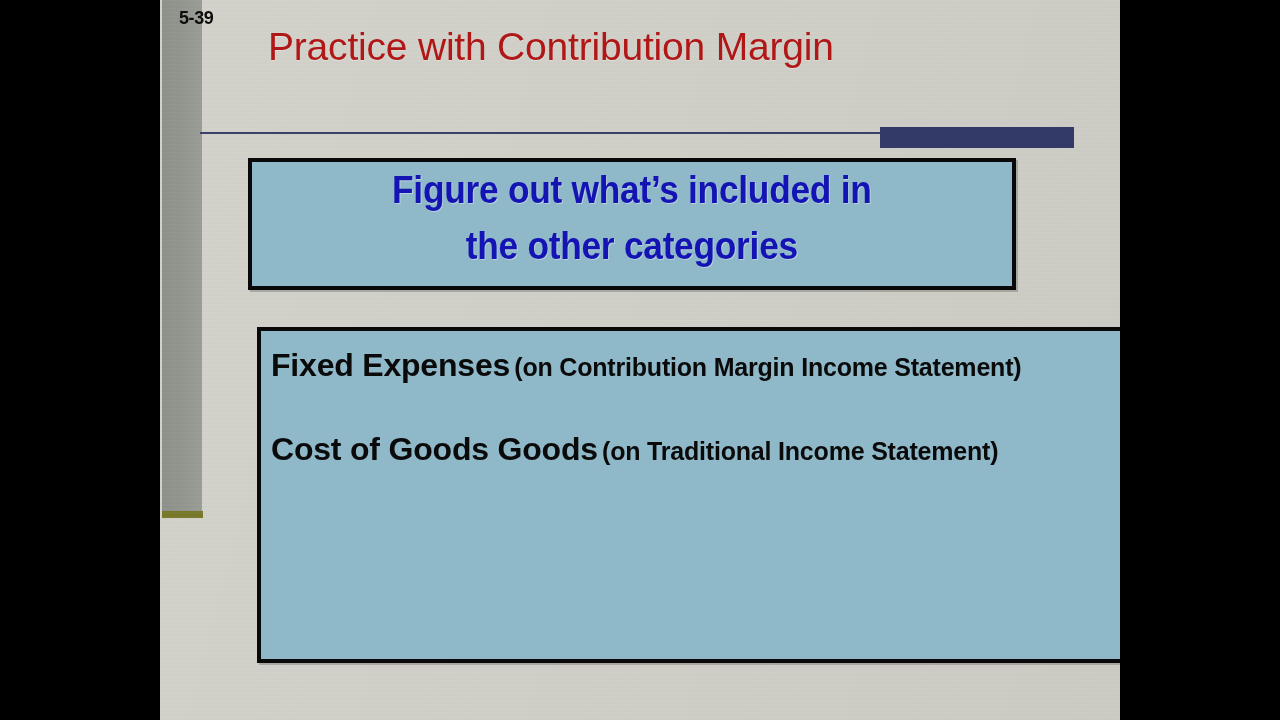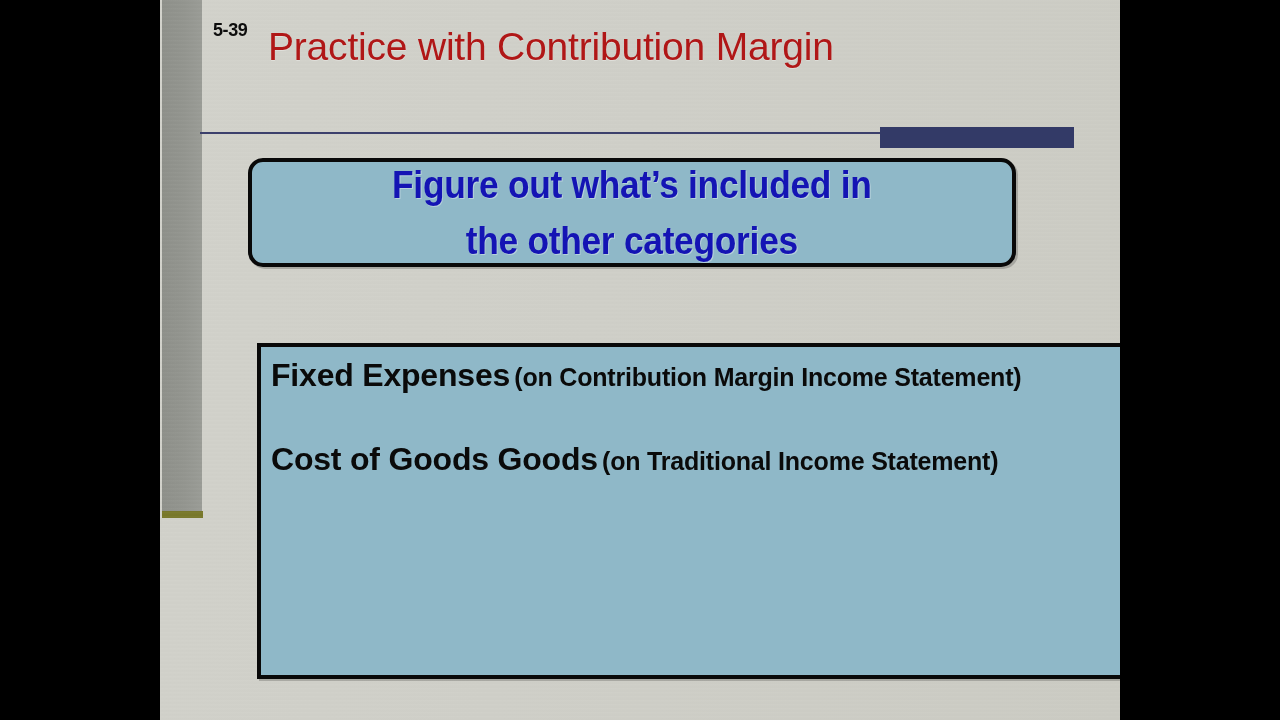--- a/index.html
+++ b/index.html
@@ -57,28 +57,27 @@
     top: 511px;
     width: 41px;
     height: 7px;
     background: #78782a;
   }
 
   
   .page-number {
     position: absolute;
     left: 19px;
-    top: 20px;
+    top: 8px;
     font-size: 18px;
     font-weight: bold;
     color: #0d0d0d;
     letter-spacing: -0.4px;
     font-family: "Liberation Sans", sans-serif;
     z-index: 4;
-    margin-left: 34px;
   }
 
   
   .slide-title {
     position: absolute;
     left: 108px;
     top: 20px;
     width: 790px;
     font-size: 39px;
     line-height: 54px;
@@ -116,45 +115,43 @@
     border: 4px solid #090909;
     box-sizing: border-box;
     z-index: 3;
     box-shadow: 2px 2px 0 rgba(120,120,115,0.45);
   }
 
   .box-figure {
     left: 88px;
     top: 158px;
     width: 768px;
-    height: 109px;
+    height: 132px;
     display: flex;
-    align-items: center;
     justify-content: center;
-    border-radius: 15px;
   }
   .figure-text {
     font-family: "Liberation Sans Narrow", "Liberation Sans", sans-serif;
     font-stretch: condensed;
     font-weight: bold;
     font-size: 38px;
     line-height: 56px;
     color: #1414b4;
     text-align: center;
     letter-spacing: -0.3px;
     text-shadow: 1px 1px 0 rgba(255,255,255,0.35);
     transform: scaleX(0.93);
   }
 
   .box-categories {
     left: 97px;
-    top: 343px;
+    top: 327px;
     width: 916px;
     height: 336px;
-    padding: 8px 16px 10px 10px;
+    padding: 14px 16px 10px 10px;
   }
   .cat-list {
     list-style: none;
     margin: 0;
     padding: 0;
   }
   .cat-item {
     font-family: "Liberation Sans Narrow", "Liberation Sans", sans-serif;
     font-stretch: condensed;
     color: #0a0a0a;

